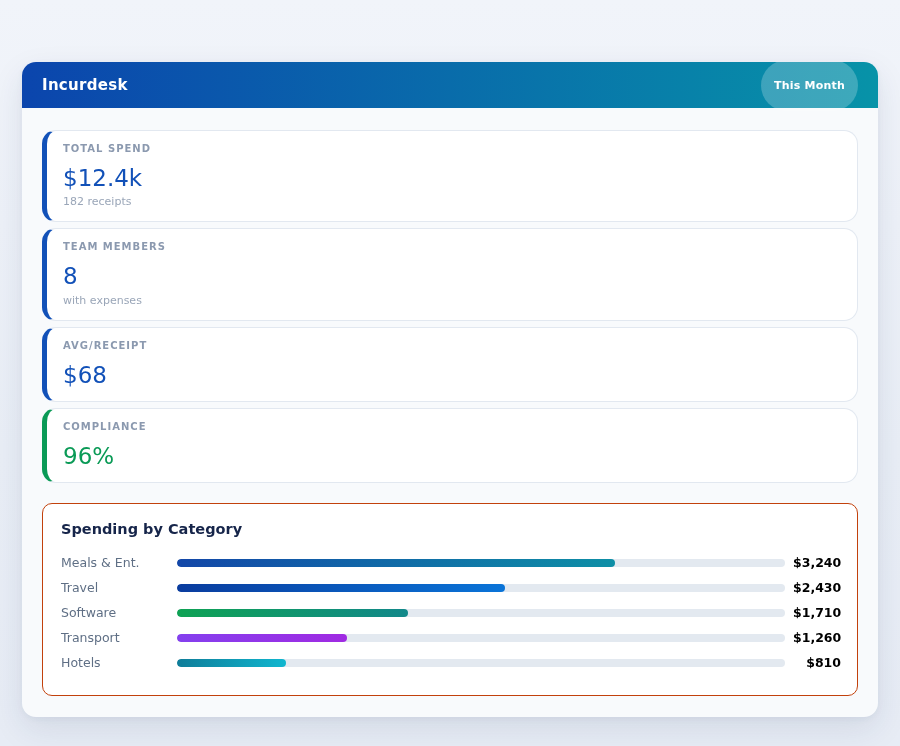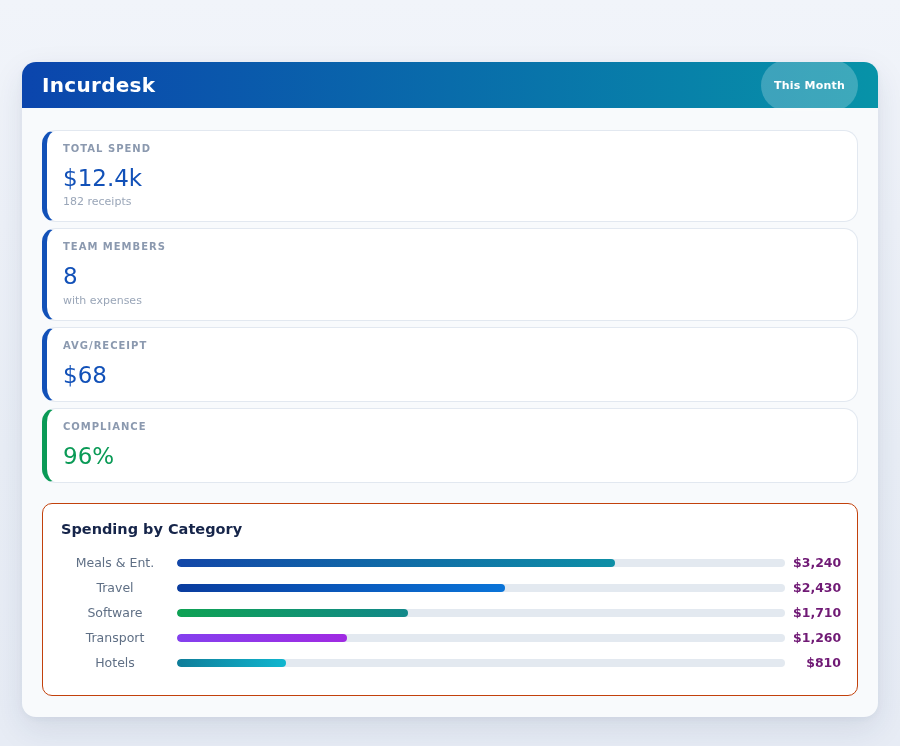--- a/index.html
+++ b/index.html
@@ -23,21 +23,21 @@
   .app-header {
     height: 46px;
     display: flex;
     align-items: center;
     justify-content: space-between;
     padding: 0 20px;
     background: linear-gradient(90deg, #0b45ad 0%, #0793a8 100%);
   }
   .app-title {
     color: #ffffff;
-    font-size: 20px;
+    font-size: 15px;
     font-weight: bold;
     letter-spacing: 0.3px;
   }
   .period-badge {
     color: #ffffff;
     font-size: 11px;
     font-weight: bold;
     background: rgba(255, 255, 255, 0.22);
     padding: 19px 13px;
     border-radius: 999px;
@@ -92,37 +92,36 @@
     grid-template-columns: 110px 1fr 48px;
     column-gap: 8px;
     align-items: center;
     height: 25px;
   }
   .bar-label {
     font-size: 12.5px;
     color: #5f6f85;
     padding-left: 2px;
     white-space: nowrap;
-    text-align: center;
   }
   .bar-track {
     height: 8px;
     border-radius: 4px;
     background: #e3e9f0;
     overflow: hidden;
   }
   .bar-fill {
     height: 100%;
     border-radius: 4px;
     background: linear-gradient(90deg, #1347a8, #0e8fa6);
   }
   .bar-value {
     font-size: 12.5px;
     font-weight: bold;
-    color: #701a75;
+    color: #000000;
     text-align: right;
     white-space: nowrap;
   }
 </style>
 </head>
 <body>
 
 <div class="panel">
 
   <div class="app-header" style="background: linear-gradient(90deg, rgb(11, 69, 173) 0%, rgb(7, 147, 168) 100%);">

